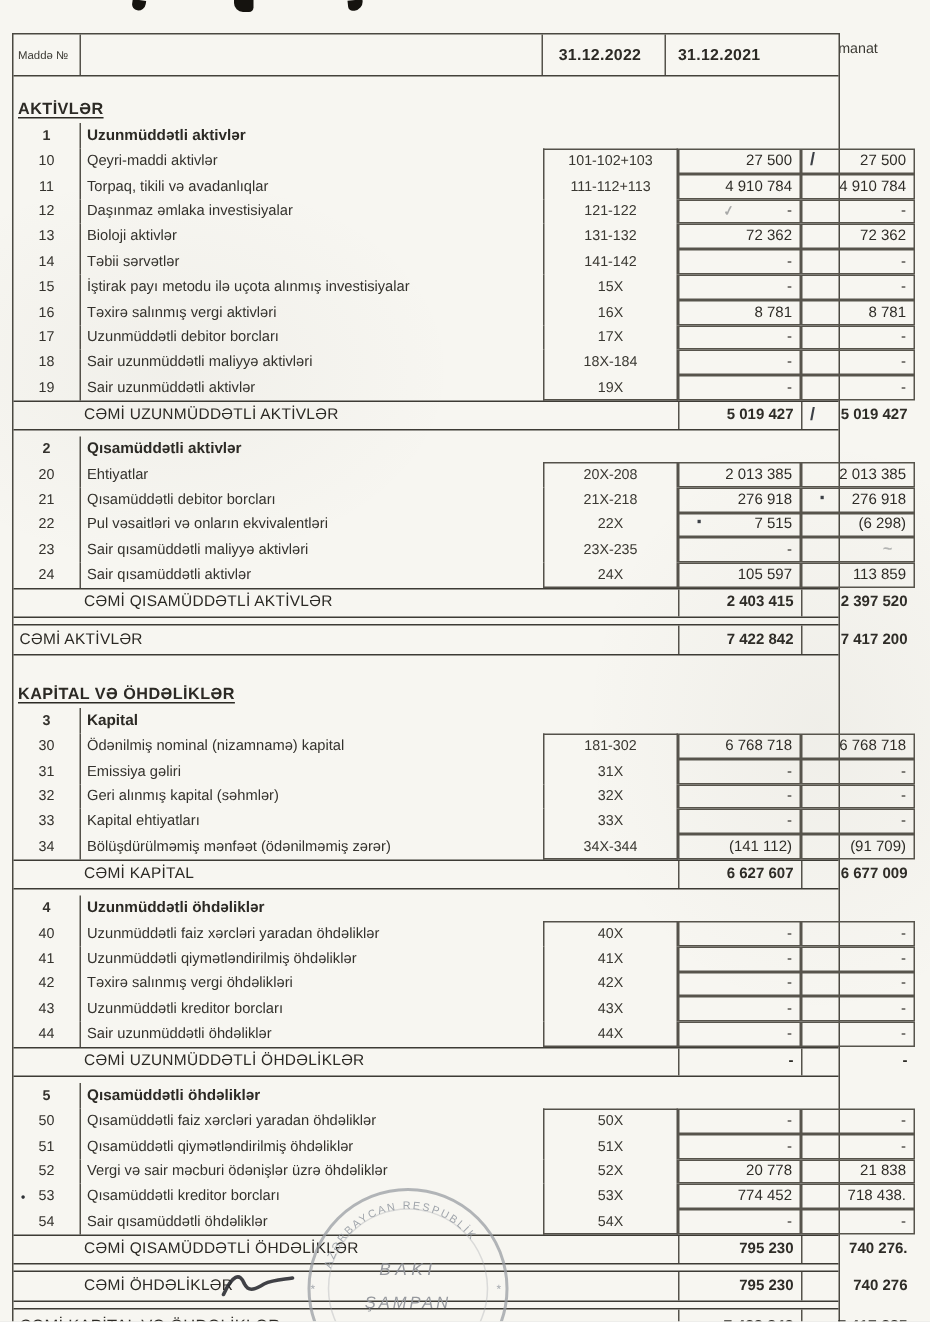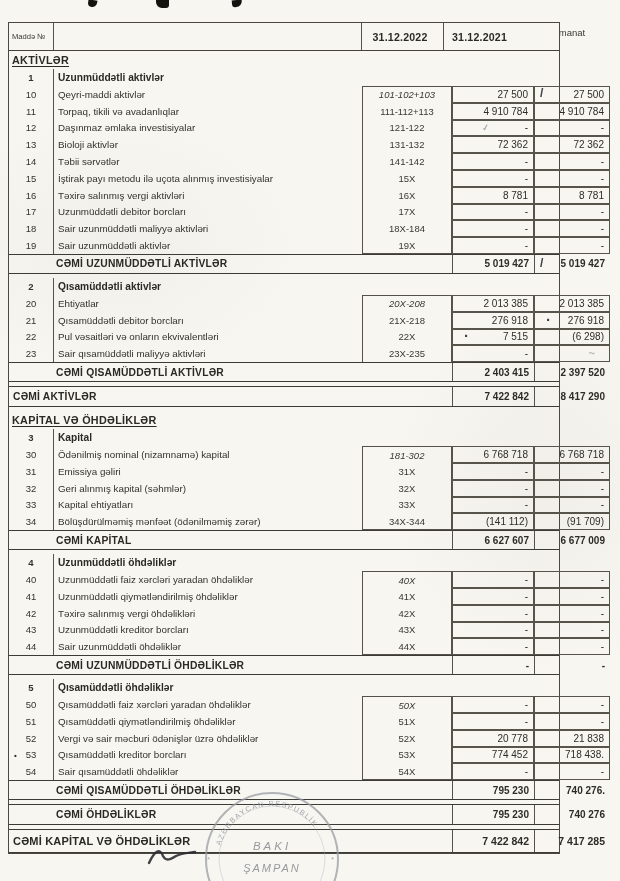--- a/index.html
+++ b/index.html
@@ -31,43 +31,43 @@
   .c-v{width:82px;}
   .c-v2{width:76px;}
 
   
   .r-header{height:28px;border-bottom:1.5px solid #44423b;}
   .r-header .c{height:100%;border-right:1px solid #55524b;justify-content:center;}
   .r-header .c:last-child{border-right:none;}
   .r-header .c-no{font-size:7.6px;justify-content:flex-start;padding-left:3px;color:#3a3832;}
   .hd{font-weight:bold;font-size:10.6px;letter-spacing:.2px;color:#2c2a25;}
 
-  .r-section{height:18px;}
+  .r-section{height:18px;margin-top:13px;}
   .r-section .sec{font-weight:bold;font-size:10.8px;letter-spacing:.3px;padding-left:3px;
                   text-decoration:underline;text-underline-offset:2px;color:#2c2a25;}
 
   .r-group{height:17px;}
   .r-group .c-no{font-weight:bold;border-right:1px solid #55524b;height:100%;}
   .r-group .c-desc{font-weight:bold;font-size:10.2px;color:#2c2a25;}
 
   .r-item{height:16.8px;}
   .r-item .c{height:100%;}
   .r-item .c-no{border-right:1px solid #54514a;}
   .r-item .c-hesab{border-left:1px solid #54514a;border-right:1px solid #54514a;}
-  .r-item .c-hesab.first{border-top:1px solid #54514a;font-style:italic;}
+  .r-item .c-hesab.first{border-top:1px solid #54514a;}
   .r-item .c-hesab.last{border-bottom:1px solid #54514a;}
   .r-item .c-v,.r-item .c-v2{border:1px solid #57544c;}
 
   .r-total,.r-grand,.r-grand2,.r-grandfinal{
     border-top:1.5px solid #3d3b35;border-bottom:1.5px solid #3d3b35;}
   .r-total{height:20px;}
   .r-grand{height:21px;}
   .r-grand2{height:21px;}
   .r-grandfinal{height:24px;}
-  .lbl{width:443px;flex:none;font-weight:bold;font-size:10.3px;display:flex;align-items:center;
+  .lbl{width:443px;flex:none;font-weight:normal;font-size:10.3px;display:flex;align-items:center;
        letter-spacing:.2px;color:#2b2924;}
   .pl-ind{padding-left:47px;}
   .pl-edge{padding-left:4px;}
   .r-total .c-v,.r-total .c-v2,.r-grand .c-v,.r-grand .c-v2,
   .r-grand2 .c-v,.r-grand2 .c-v2,.r-grandfinal .c-v,.r-grandfinal .c-v2{
     border-left:1px solid #55524b;font-weight:bold;height:100%;}
   .r-grandfinal .lbl{font-size:11px;}
   .r-grandfinal .c-v,.r-grandfinal .c-v2{font-size:10.5px;}
 
   .r-spacer{height:4px;}
@@ -215,30 +215,37 @@
         </div>
         <div class="trow r-item">
           <div class="c c-no">23</div>
           <div class="c c-desc">Sair qısamüddətli maliyyə aktivləri</div>
           <div class="c c-hesab">23X-235</div>
           <div class="c c-v">-</div>
           <div class="c c-v2">
             <div class="mark sq">~</div>
           </div>
         </div>
+        <div class="trow r-item">
+          <div class="c c-no">24</div>
+          <div class="c c-desc">Sair qısamüddətli aktivlər</div>
+          <div class="c c-hesab last">24X</div>
+          <div class="c c-v">105 597</div>
+          <div class="c c-v2">113 859</div>
+        </div>
         <div class="trow r-total">
           <div class="c lbl pl-ind">CƏMİ QISAMÜDDƏTLİ AKTİVLƏR</div>
           <div class="c c-v">2 403 415</div>
           <div class="c c-v2">2 397 520</div>
         </div>
         <div class="trow r-spacer"></div>
         <div class="trow r-grand">
           <div class="c lbl pl-edge">CƏMİ AKTİVLƏR</div>
           <div class="c c-v">7 422 842</div>
-          <div class="c c-v2">8 417 290</div>
+          <div class="c c-v2">7 417 200</div>
         </div>
         <div class="trow r-spacer"></div>
         <div class="trow r-section">
           <div class="c sec">KAPİTAL VƏ ÖHDƏLİKLƏR</div>
         </div>
         <div class="trow r-group">
           <div class="c c-no">3</div>
           <div class="c c-desc">Kapital</div>
         </div>
         <div class="trow r-item">

